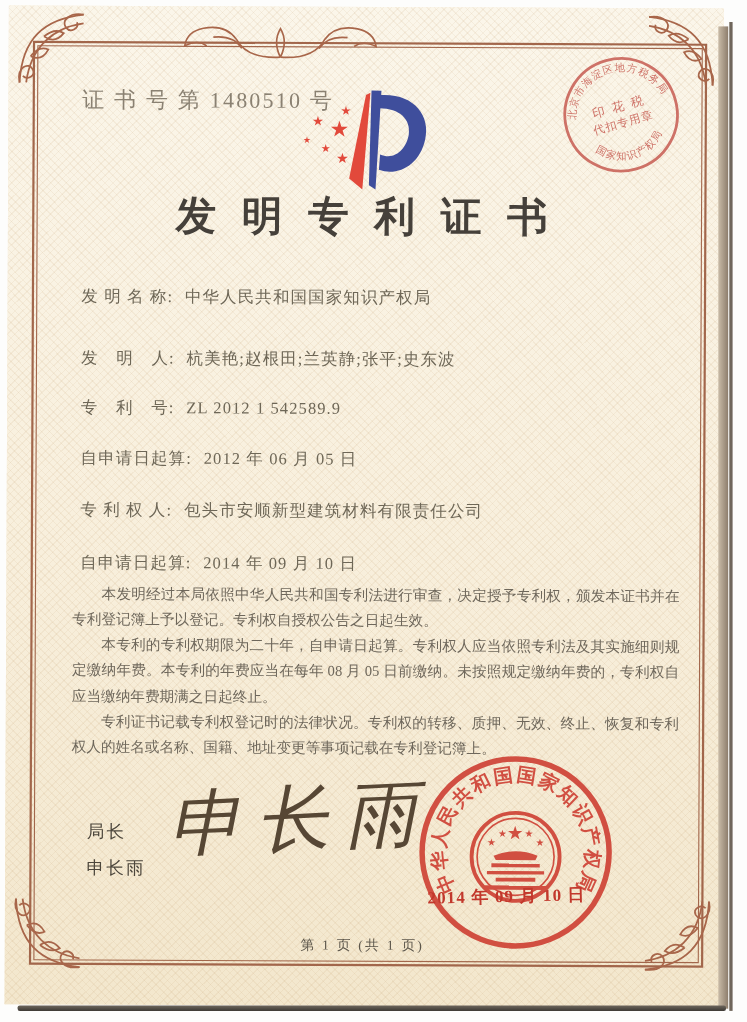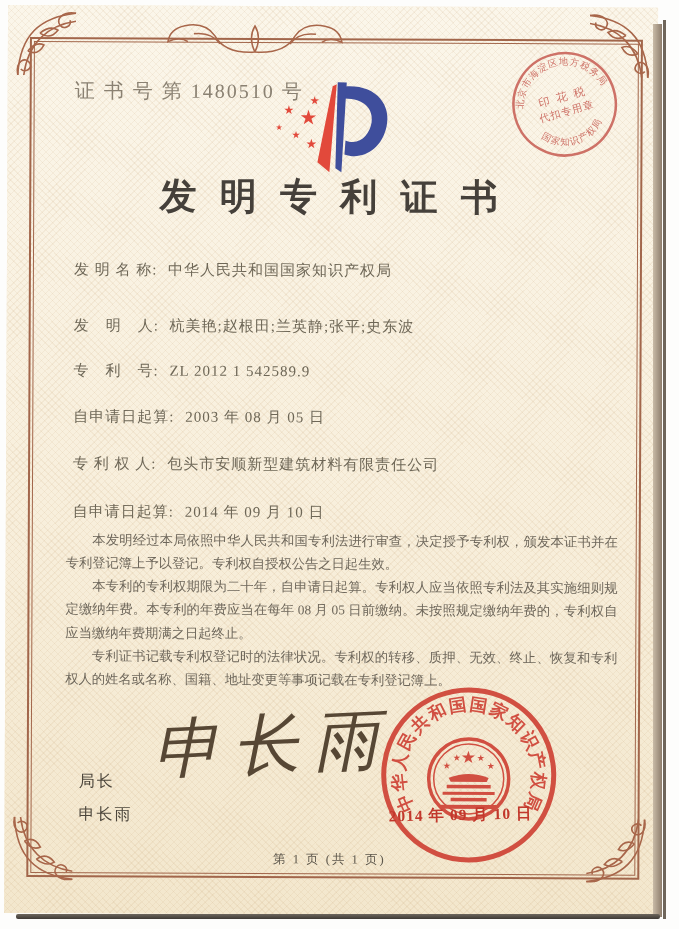--- a/index.html
+++ b/index.html
@@ -25,21 +25,21 @@
           color:#8a8172;}
   .title{position:absolute;left:0;right:0;top:166px;text-align:center;
          font-size:37px;letter-spacing:7px;color:#45403a;font-weight:bold;}
   .row{position:absolute;left:67px;font-size:15px;color:#6e6757;letter-spacing:1px;
        white-space:nowrap;}
   .row .lbl{margin-right:6px;}
   .paras{position:absolute;left:60px;top:523px;width:552px;color:#6e675b;
          font-size:13.3px;line-height:1.74;text-align:justify;}
   .paras p{margin:0;text-indent:2em;}
   .officer{position:absolute;left:74px;top:736px;font-size:16px;color:#4c463c;
-           line-height:2.05;letter-spacing:2px;margin-top:24px;}
+           line-height:2.05;letter-spacing:2px;}
   .sig{position:absolute;left:148px;top:694px;font-size:66px;color:#4a3a28;
        letter-spacing:14px;transform:rotate(-3deg);font-style:italic;opacity:.92;}
   .sealwrap{position:absolute;left:372px;top:676px;width:184px;height:184px;opacity:.93;}
   .sealdate{position:absolute;left:384px;top:798px;font-size:15.5px;font-weight:bold;
             color:#c2382c;letter-spacing:1px;transform:rotate(-1.5deg);}
   .footer{position:absolute;left:0;right:0;top:845px;text-align:center;
           font-size:12.5px;color:#5c564b;letter-spacing:2px;}
   .stampwrap{position:absolute;left:498px;top:38px;width:118px;height:118px;
              transform:rotate(-16deg);opacity:.85;}
   .logowrap{position:absolute;left:262px;top:70px;width:134px;height:104px;}
@@ -143,21 +143,21 @@
     <div class="row" style="top:311px">
       <span class="lbl">发　明　人:</span>
       <span class="val">杭美艳;赵根田;兰英静;张平;史东波</span>
     </div>
     <div class="row" style="top:356px">
       <span class="lbl">专　利　号:</span>
       <span class="val">ZL 2012 1 542589.9</span>
     </div>
     <div class="row" style="top:402px">
       <span class="lbl">自申请日起算:</span>
-      <span class="val">2003 年 08 月 05 日</span>
+      <span class="val">2012 年 06 月 05 日</span>
     </div>
     <div class="row" style="top:449px">
       <span class="lbl">专 利 权 人:</span>
       <span class="val">包头市安顺新型建筑材料有限责任公司</span>
     </div>
     <div class="row" style="top:497px">
       <span class="lbl">自申请日起算:</span>
       <span class="val">2014 年 09 月 10 日</span>
     </div>
 

